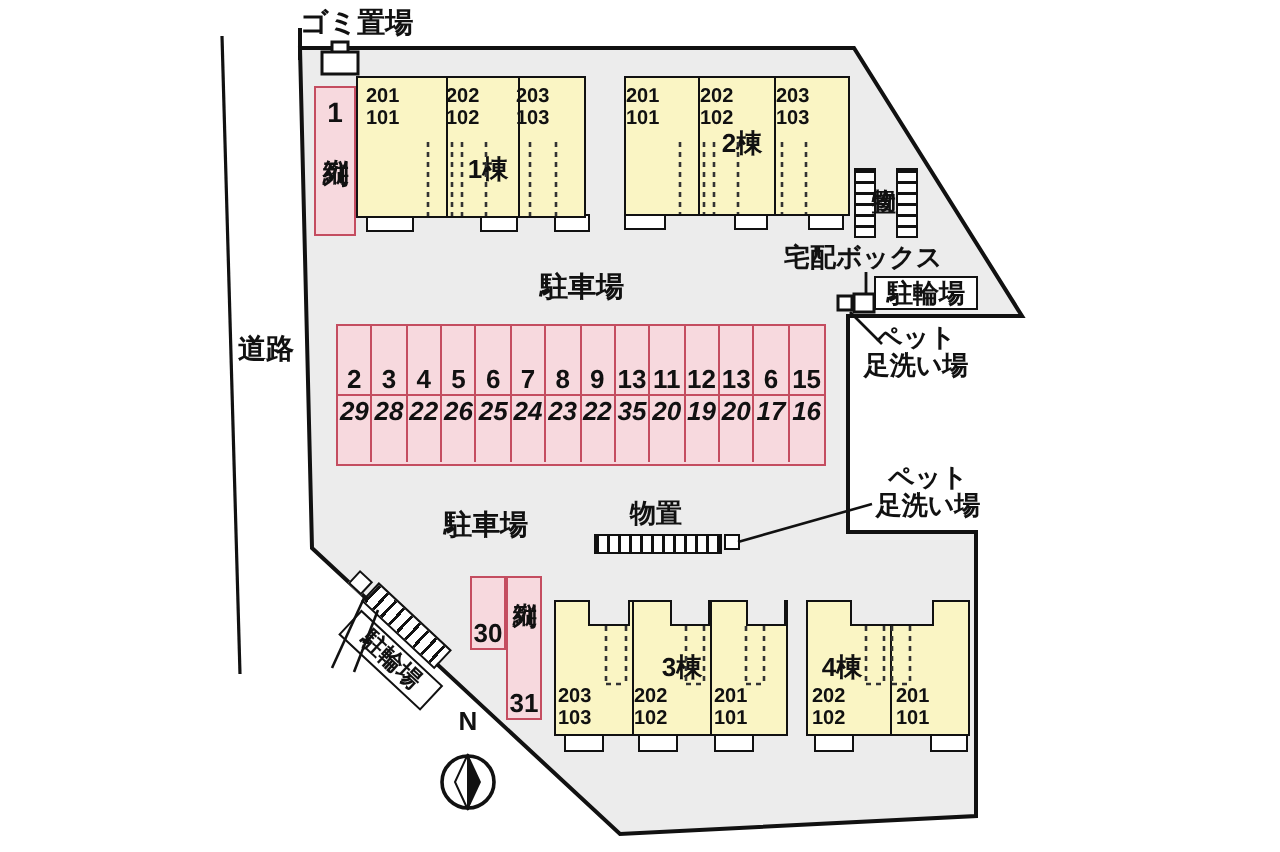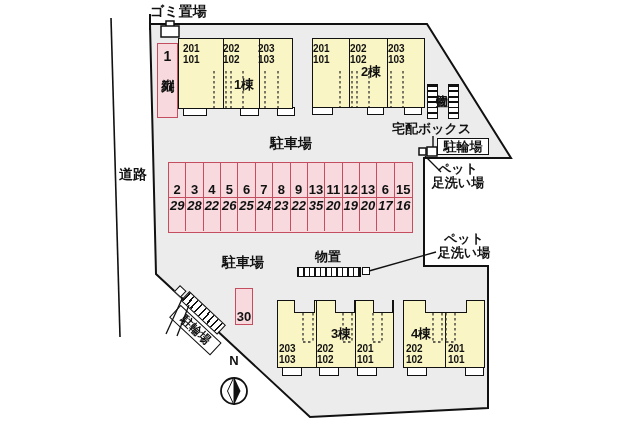--- a/index.html
+++ b/index.html
@@ -164,20 +164,24 @@
       <div class="pcell bot last">16</div>
     </div>
 
   <div class="tandem" style="left:157px;top:43px;width:21px;height:75px">
     <div style="font-size:14px;margin-top:4px">1</div>
     <div class="vtext" style="font-size:13px;margin-top:5px">縦列</div>
   </div>
   <div class="tandem" style="left:235px;top:288px;width:18px;height:37px;justify-content:flex-end">
     <div style="font-size:13px">30</div>
   </div>
+  <div class="tandem" style="left:253px;top:288px;width:18px;height:72px;justify-content:space-between">
+    <div class="vtext" style="font-size:12px;margin-top:3px">縦列</div>
+    <div style="font-size:13px">31</div>
+  </div>
 
   <div class="ladder-v" style="left:427px;top:84px;width:11px;height:35px"></div>
   <div class="ladder-v" style="left:448px;top:84px;width:11px;height:35px"></div>
   <div class="lbl vtext" style="left:436px;top:85px;font-size:12px;line-height:12px">物置</div>
 
   <div class="ladder-h" style="left:297px;top:267px;width:64px;height:10px"></div>
   <div class="smallbox" style="left:362px;top:267px;width:8px;height:8px"></div>
   <div class="lbl center" style="left:308px;top:250px;width:40px">物置</div>
 
   <div class="bike-rot">

